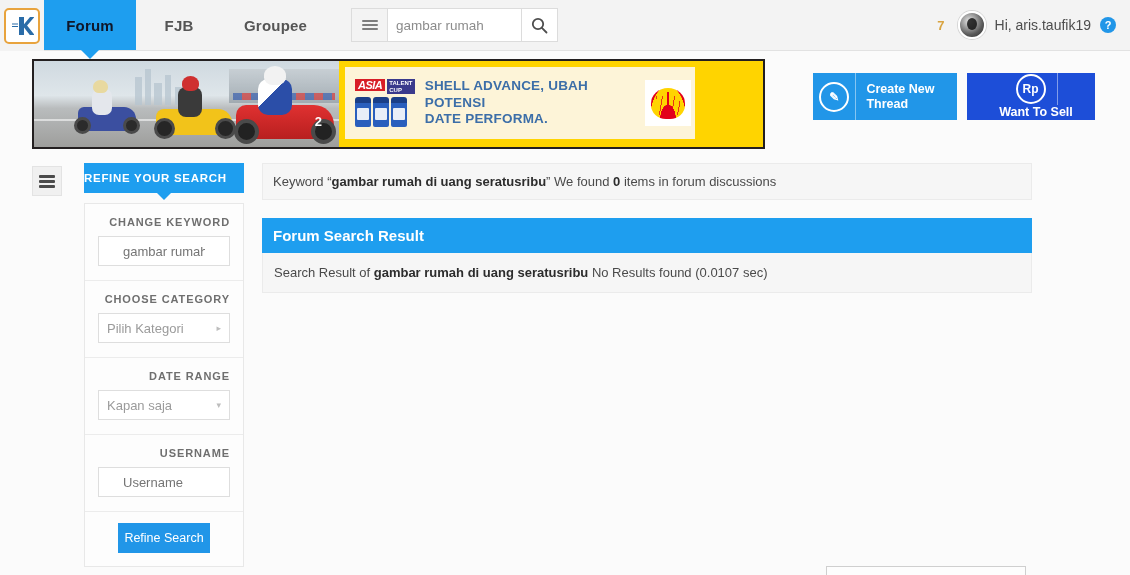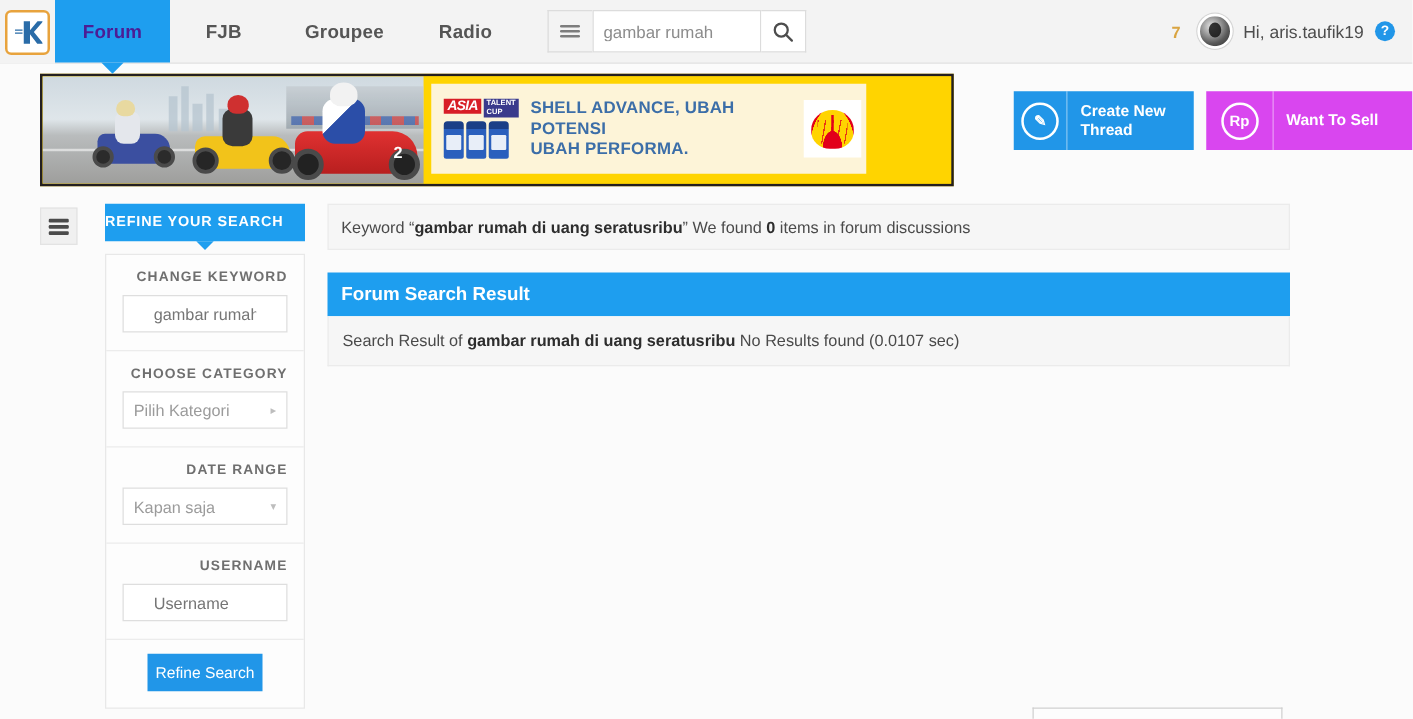--- a/index.html
+++ b/index.html
@@ -40,21 +40,21 @@
     font-size: 15px;
     color: #555555;
     font-weight: bold;
     letter-spacing: .2px;
     position: relative;
     cursor: pointer;
     min-width: 86px;
   }
   .nav-tab.active {
     background: #1e9eef;
-    color: #4c1d95;
+    color: #0f172a;
     min-width: 92px;
   }
   .nav-tab.active:after {
     content: "";
     position: absolute;
     bottom: -9px; left: 50%;
     margin-left: -9px;
     width: 0; height: 0;
     border-left: 9px solid transparent;
     border-right: 9px solid transparent;
@@ -301,21 +301,21 @@
     margin-top: 14px;
     gap: 10px;
   }
   .cta {
     height: 47px;
     display: flex; align-items: center;
     cursor: pointer;
     color: #ffffff;
   }
   .cta-blue { background:#2196e8; width: 144px; }
-  .cta-orange { background:#d946ef; width: 165px; }
+  .cta-orange { background:#1d4ed8; width: 128px; flex-direction: column; }
   .cta-ico {
     width: 54px; height: 100%;
     display:flex; align-items:center; justify-content:center;
     border-right: 1px solid rgba(255,255,255,.45);
   }
   .circ-ico {
     width: 30px; height: 30px; border-radius: 50%;
     border: 2px solid #ffffff;
     display:flex; align-items:center; justify-content:center;
     font-size: 12px; font-weight: bold;
@@ -479,23 +479,20 @@
 
   <div class="nav-tabs">
     <div class="nav-tab active">
       <span>Forum</span>
     </div>
     <div class="nav-tab">
       <span>FJB</span>
     </div>
     <div class="nav-tab">
       <span>Groupee</span>
-    </div>
-    <div class="nav-tab">
-      <span>Radio</span>
     </div>
   </div>
 
   <div class="searchbar">
     <div class="search-cat-btn">
       <div class="burger-lines">
           <i></i>
           <i></i>
           <i></i>
         </div>
@@ -569,21 +566,21 @@
             </span>
           </div>
           <div class="bottles">
             <div class="bottle"></div>
               <div class="bottle"></div>
               <div class="bottle"></div>
           </div>
         </div>
         <div class="ad-text">
           <div>SHELL ADVANCE, UBAH POTENSI</div>
-          <div>UBAH PERFORMA.</div>
+          <div>DATE PERFORMA.</div>
         </div>
         <div class="shell-logo">
           <div class="shell-mark"></div>
         </div>
       </div>
     </div>
   </div>
 
   <div class="cta-group">
     <div class="cta cta-blue">

